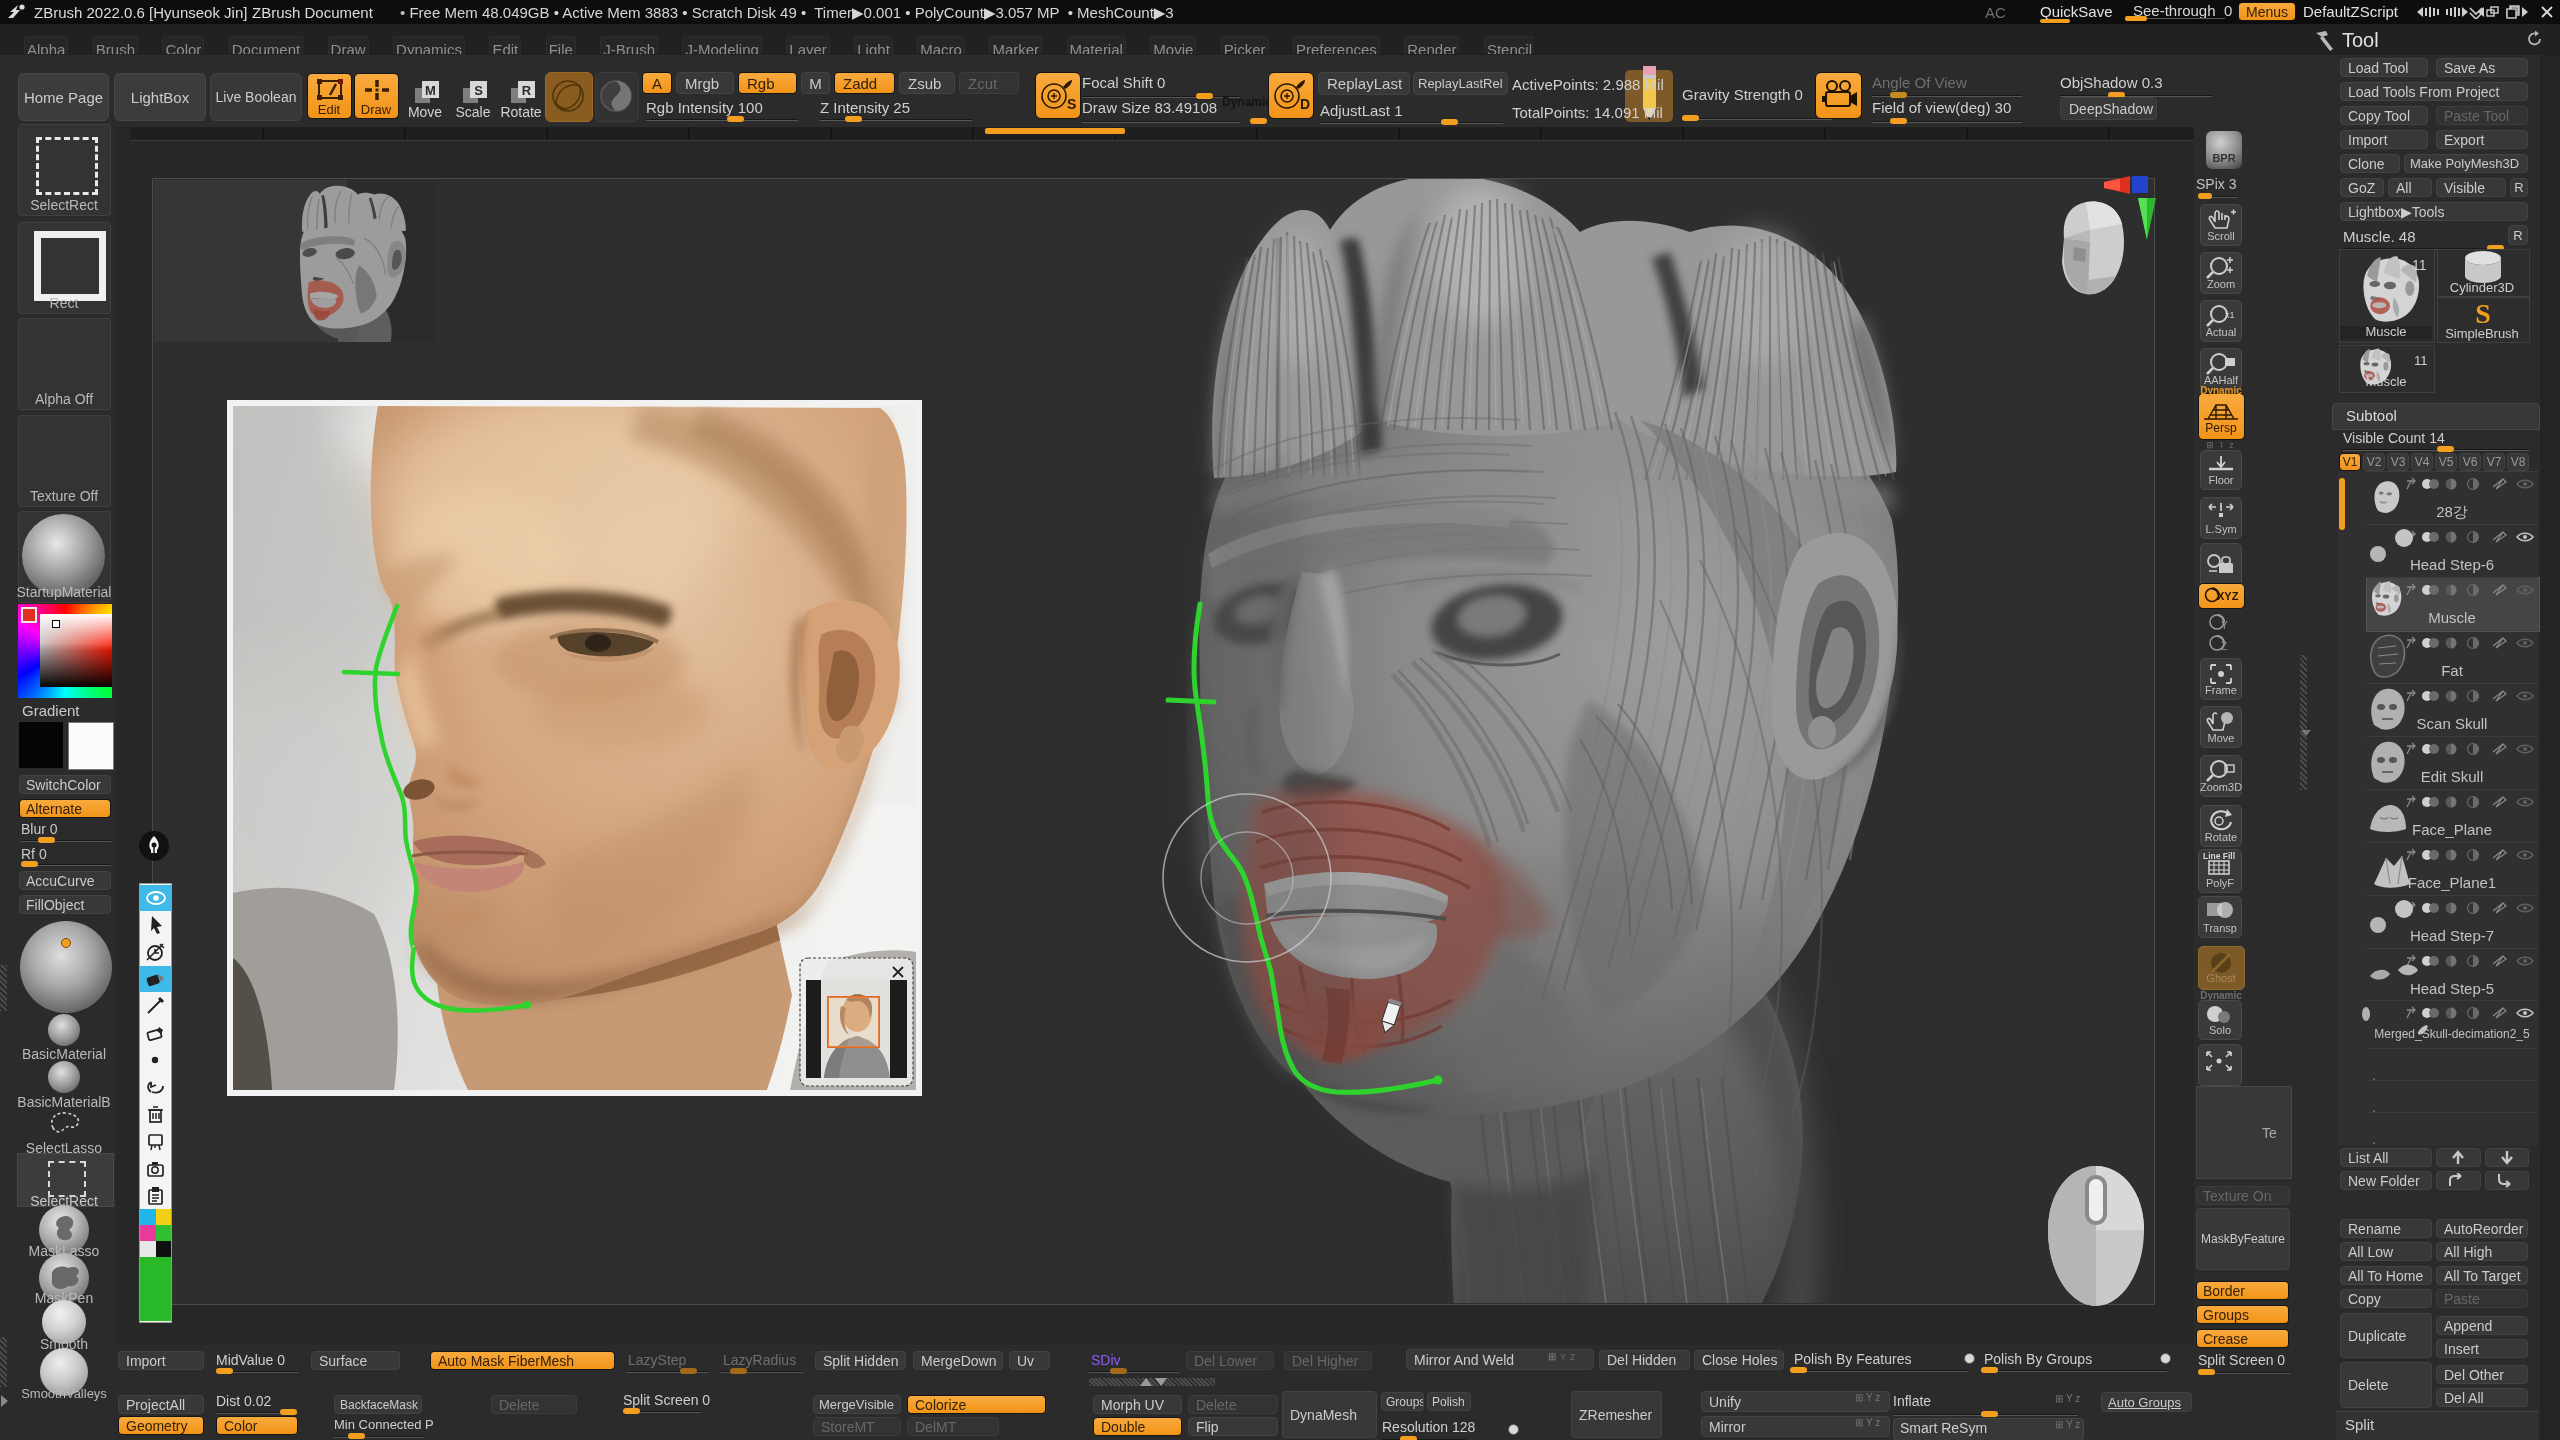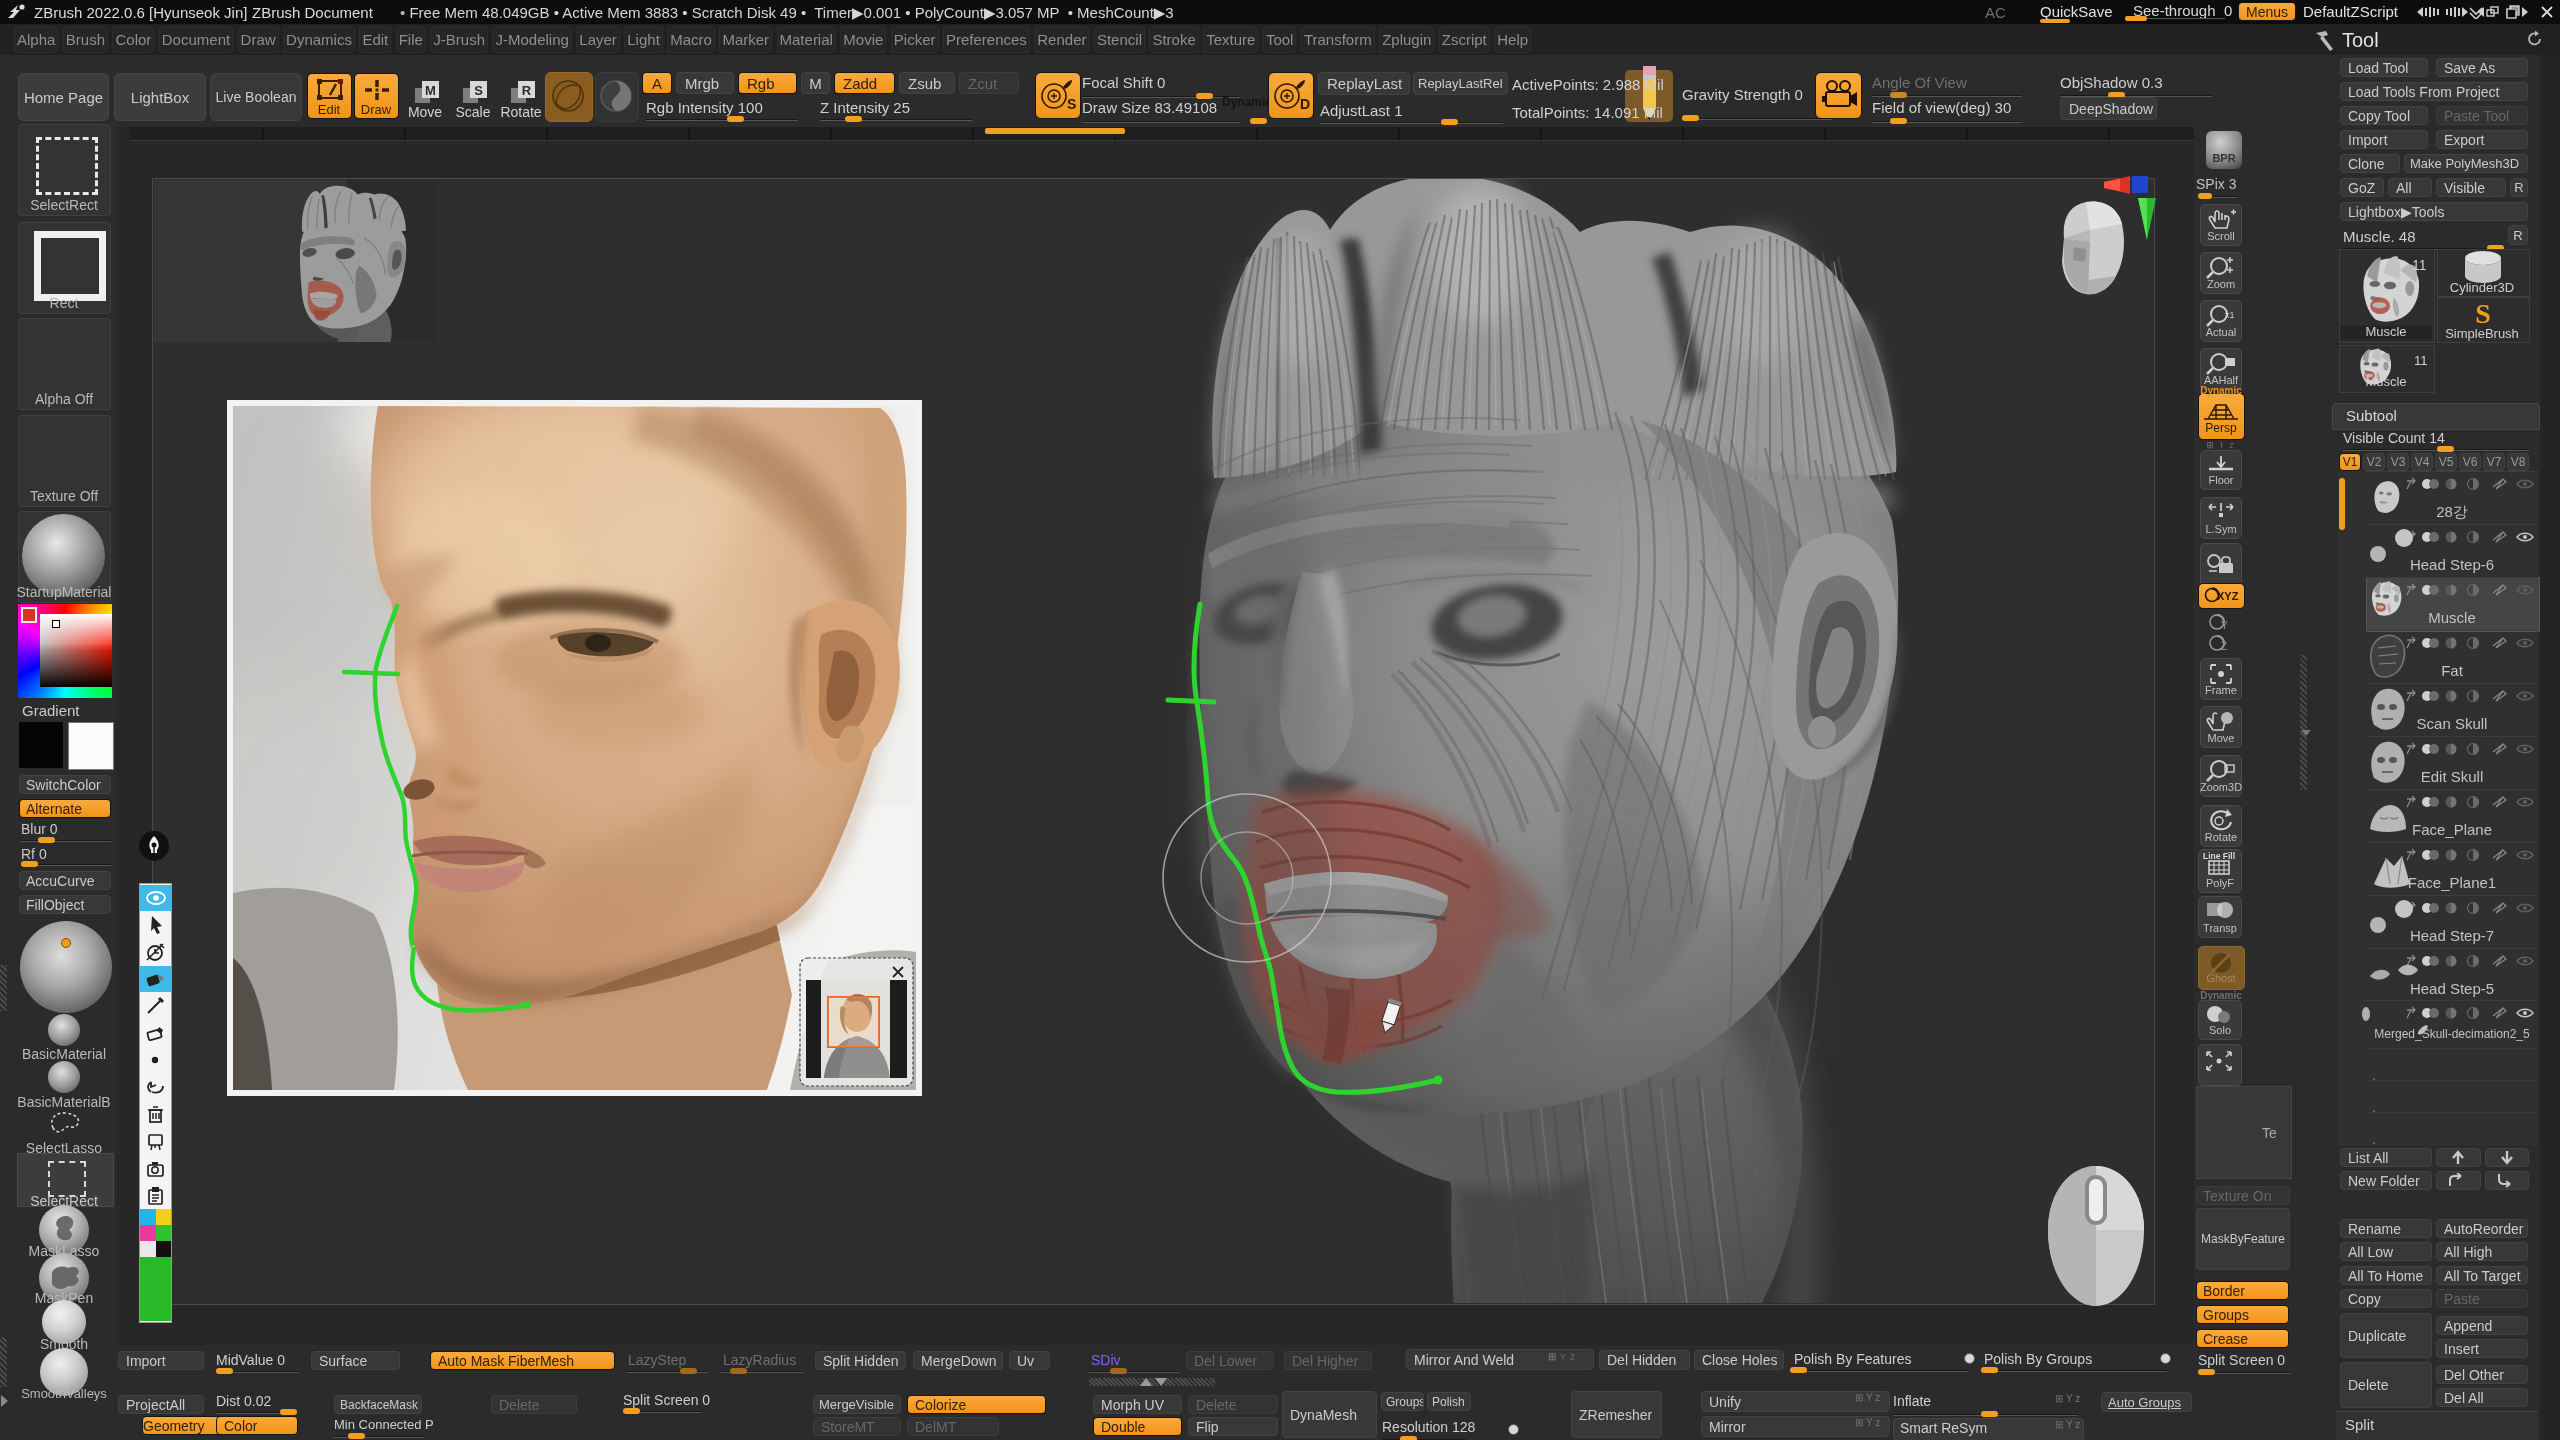--- a/index.html
+++ b/index.html
@@ -5,21 +5,21 @@
  font-family:"Liberation Sans",sans-serif;-webkit-font-smoothing:antialiased;}
 .lbl{position:absolute;white-space:nowrap;font-family:"Liberation Sans",sans-serif;}
 .btn{position:absolute;background:#3a3a3a;border:1px solid #484848;border-radius:4px;color:#cbcbcb;
  display:flex;align-items:center;box-sizing:border-box;white-space:nowrap;overflow:hidden;}
 .btn.c{justify-content:center;padding-left:0 !important;}
 .btn.dis{color:#676767;background:#333333;border-color:#3d3d3d;}
 .btn.org{background:linear-gradient(#f8aa3e,#f29418);color:#33210a;border-color:#151515;}
 .btn.flat{background:#383838;border-color:#434343;}
 .trk{position:absolute;height:1px;background:#181818;box-shadow:0 1px 0 rgba(130,130,130,.5);}
 .hdl{position:absolute;width:17px;height:6px;border-radius:3px;}
-.menuitem{display:inline-block;color:#8f8f8f;font-size:15px;padding:4px 2px;margin:0;background:#262626;border:1px solid #2d2d2d;border-radius:3px;white-space:nowrap;}
+.menuitem{display:inline-block;color:#8f8f8f;font-size:15px;padding:4px 2px;margin:10px;background:#262626;border:1px solid #2d2d2d;border-radius:3px;white-space:nowrap;}
 </style></head><body>
 <div id="root">
 
 <div style="position:absolute;left:0px;top:0px;width:2560px;height:24px;background:#0d0d0d;"></div>
 <div style="position:absolute;left:0px;top:24px;width:2560px;height:31px;background:#212121;"></div>
 <div style="position:absolute;left:0px;top:55px;width:2560px;height:72px;background:#2b2b2b;"></div>
 <div style="position:absolute;left:0px;top:127px;width:116px;height:1313px;background:#2b2b2b;"></div>
 <div style="position:absolute;left:116px;top:127px;width:2078px;height:1218px;background:#272727;"></div>
 <div style="position:absolute;left:2194px;top:127px;width:116px;height:1218px;background:#2b2b2b;"></div>
 <div style="position:absolute;left:2310px;top:55px;width:250px;height:1385px;background:#2b2b2b;"></div>
@@ -1381,21 +1381,21 @@
 <div class="btn flat" style="left:1701px;top:1416px;width:189px;height:21px;font-size:14px;padding-left:7px;">Mirror</div>
 <div class="lbl" style="left:1855px;top:1417px;color:#777;font-size:10px;">⊞ Y z</div>
 <div class="lbl" style="left:1893px;top:1393px;color:#cfcfcf;font-size:14px;">Inflate</div>
 <div class="lbl" style="left:2055px;top:1393px;color:#777;font-size:10px;">⊞ Y z</div>
 <div class="trk" style="left:1893px;top:1414px;width:185px;"></div>
 <div class="hdl" style="left:1981px;top:1411px;background:#f49e1f;"></div>
 <div class="btn flat" style="left:2101px;top:1392px;width:91px;height:20px;font-size:13px;padding-left:6px;text-decoration:underline;">Auto Groups</div>
 <div style="position:absolute;left:1893px;top:1418px;width:189px;height:21px;background:#383838;border:1px solid #454545;border-radius:4px;"></div>
 <div class="lbl" style="left:1900px;top:1420px;color:#cfcfcf;font-size:14px;">Smart ReSym</div>
 <div class="lbl" style="left:2055px;top:1419px;color:#777;font-size:10px;">⊞ Y z</div>
-<div class="btn org" style="left:118px;top:1416px;width:86px;height:19px;font-size:14px;margin-left:24px;">Geometry</div>
+<div class="btn org" style="left:118px;top:1416px;width:86px;height:19px;font-size:14px;padding-left:7px;">Geometry</div>
 <div class="btn org" style="left:216px;top:1416px;width:82px;height:19px;font-size:14px;padding-left:7px;">Color</div>
 <div class="lbl" style="left:334px;top:1417px;color:#cfcfcf;font-size:13px;">Min Connected P</div>
 <div class="trk" style="left:334px;top:1436px;width:90px;"></div>
 <div class="hdl" style="left:348px;top:1433px;background:#f49e1f;"></div>
 <div class="btn dis" style="left:813px;top:1417px;width:88px;height:19px;font-size:14px;padding-left:7px;">StoreMT</div>
 <div class="btn dis" style="left:907px;top:1417px;width:92px;height:19px;font-size:14px;padding-left:7px;">DelMT</div>
 <div class="btn org" style="left:1093px;top:1417px;width:89px;height:19px;font-size:14px;padding-left:7px;">Double</div>
 <div class="btn flat" style="left:1188px;top:1417px;width:90px;height:19px;font-size:14px;padding-left:7px;">Flip</div>
 </div>
 </body></html>

